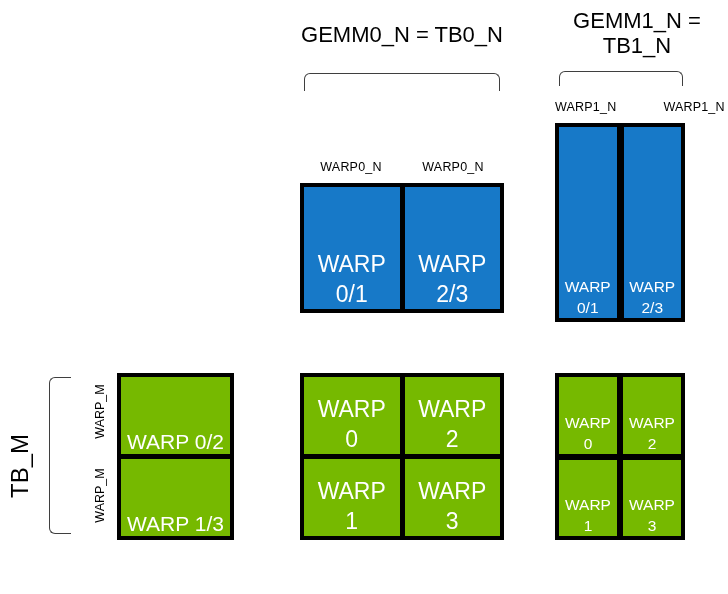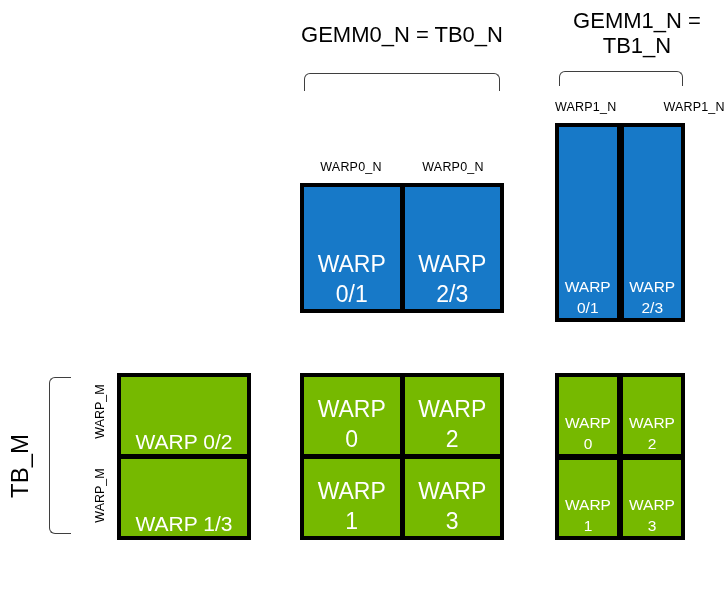--- a/index.html
+++ b/index.html
@@ -68,21 +68,21 @@
   }
   .cell.blue  { background: var(--blue, #1779c8); }
   .cell.green { background: var(--green, #76b900); }
 
   #gemm0-acc  { left: 300px; top: 183px; width: 204px; height: 130px; grid-template-columns: 1fr 1fr; }
   #gemm0-acc .cell { font-size: 23px; line-height: 30px; }
 
   #gemm1-acc  { left: 555px; top: 123px; width: 130px; height: 199px; grid-template-columns: 1fr 1fr; gap: 7px; }
   #gemm1-acc .cell { font-size: 15.5px; line-height: 21px; }
 
-  #tb-rows    { left: 117px; top: 373px; width: 134px; height: 167px; grid-template-rows: 1fr 1fr; }
+  #tb-rows    { left: 117px; top: 373px; width: 117px; height: 167px; grid-template-rows: 1fr 1fr; }
   #tb-rows .cell { font-size: 21px; }
 
   #gemm0-grid { left: 300px; top: 373px; width: 204px; height: 167px; grid-template-columns: 1fr 1fr; grid-template-rows: 1fr 1fr; }
   #gemm0-grid .cell { font-size: 23px; line-height: 30px; }
 
   #gemm1-grid { left: 555px; top: 373px; width: 130px; height: 167px; grid-template-columns: 1fr 1fr; grid-template-rows: 1fr 1fr; gap: 6px; }
   #gemm1-grid .cell { font-size: 15.5px; line-height: 21px; }
 </style>
 </head>
 <body>

